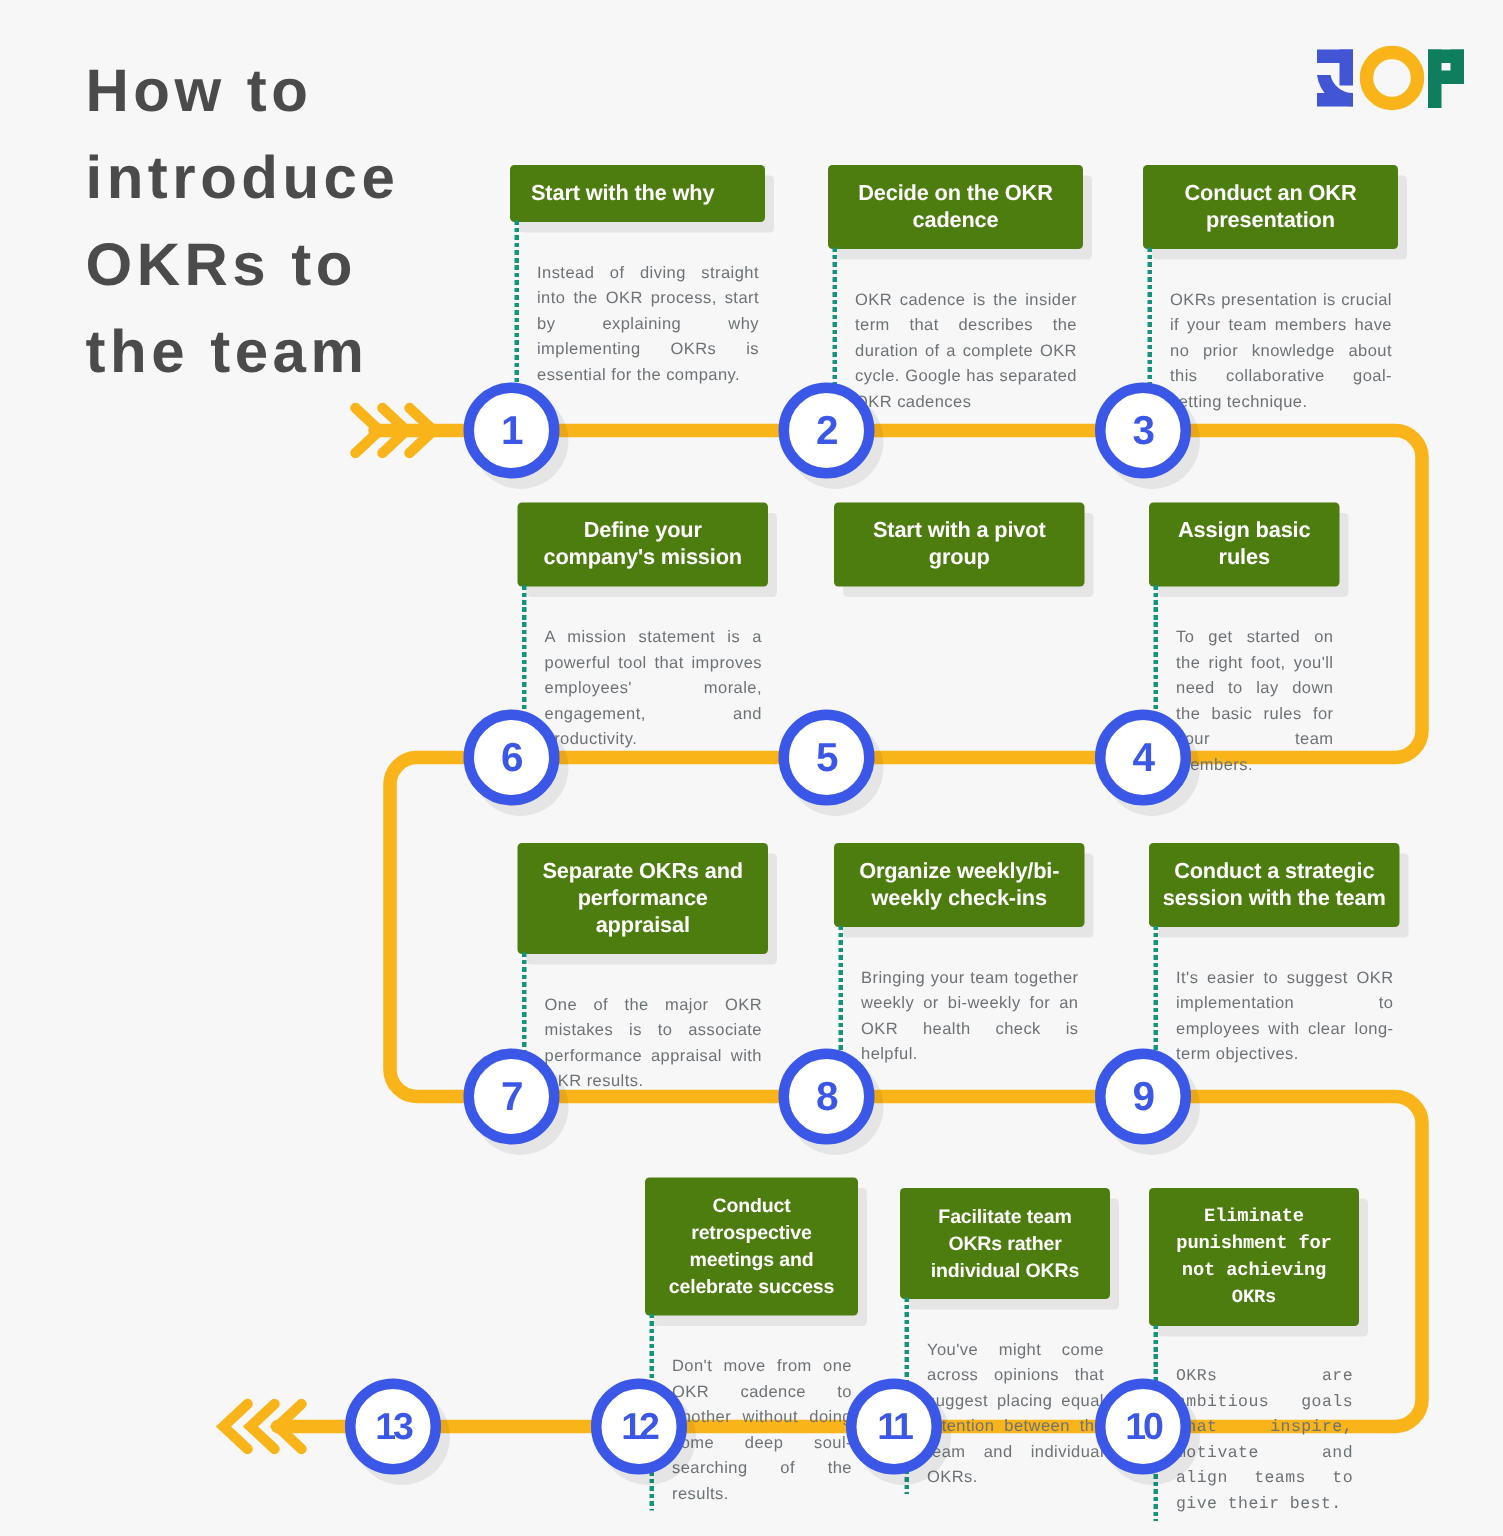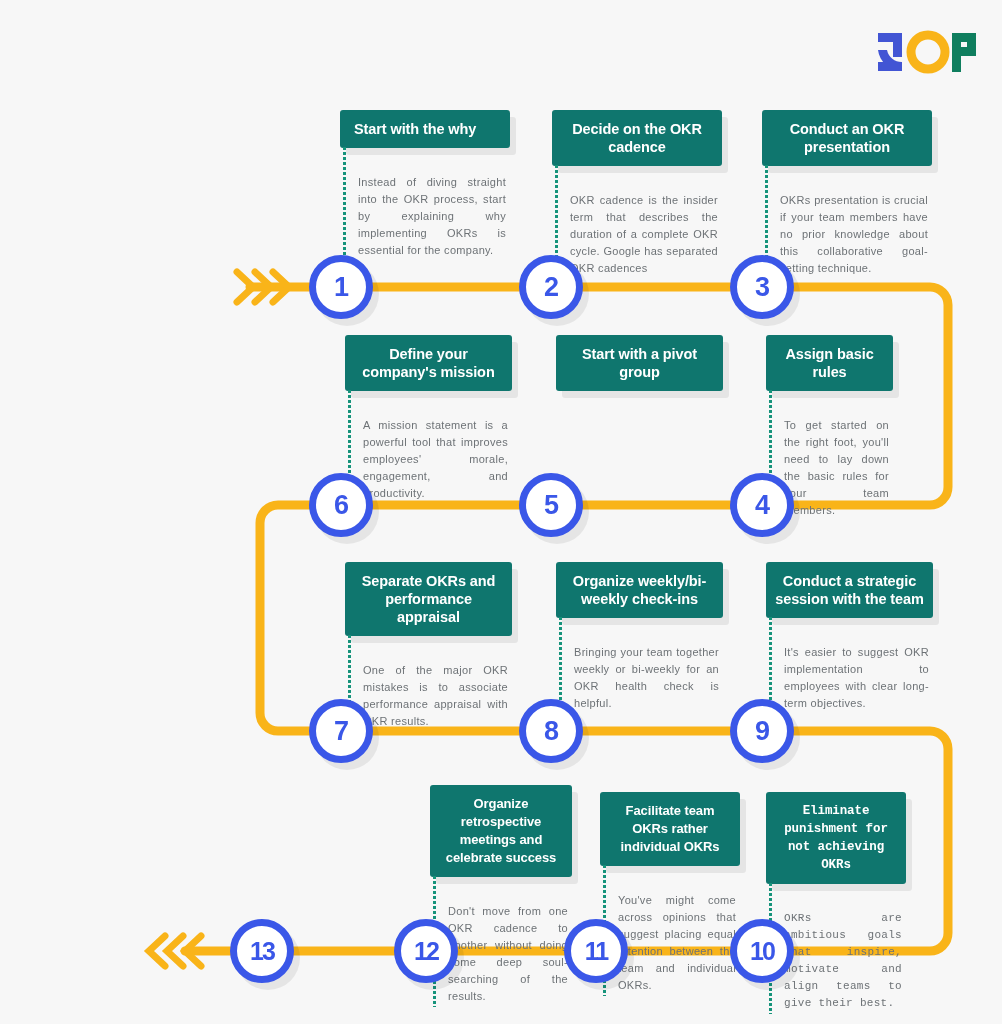--- a/index.html
+++ b/index.html
@@ -40,21 +40,21 @@
     position: absolute;
     left: 0; top: 0;
     width: 1002px; height: 1024px;
     pointer-events: none;
   }
 
   
   .card { position: absolute; }
   .card-head {
     position: relative;
-    background: #0f766e;
+    background: #4d7c0f;
     color: #ffffff;
     font-size: 14.5px;
     font-weight: bold;
     line-height: 18px;
     text-align: center;
     padding: 10px 8px 10px 8px;
     border-radius: 3px;
     box-shadow: 6px 7px 0 rgba(0,0,0,0.07);
     letter-spacing: -0.1px;
   }
@@ -99,20 +99,24 @@
     line-height: 1;
     letter-spacing: -1px;
   }
   .step.wide span { font-size: 25px; letter-spacing: -2px; }
 </style>
 </head>
 <body>
 
 <div id="infographic">
 
+  <div id="title">How to
+introduce
+OKRs to
+the team</div>
 
   <svg id="logo" viewBox="0 0 100 46">
     <g>
       <rect x="0" y="3" width="24" height="9" fill="#4255d4"></rect>
       <rect x="15" y="3" width="9" height="24" fill="#4255d4"></rect>
       <path d="M0 20 h9 a15 15 0 0 0 15 12 v9 a24 24 0 0 1 -24 -21 z" fill="#4255d4"></path>
       <rect x="0" y="32" width="24" height="9" fill="#4255d4"></rect>
     </g>
     <g>
       <circle cx="50" cy="22" r="17" fill="none" stroke="#f9b419" stroke-width="9"></circle>
@@ -215,21 +219,21 @@
   </div>
   <div class="step" style="left:519px; top:699px;">
     <span>8</span>
   </div>
   <div class="step" style="left:730px; top:699px;">
     <span>9</span>
   </div>
 
 
   <div class="card" style="left:430px; top:785px; width:142px;">
-    <div class="card-head" style="font-size:13px;">Organize retrospective meetings and celebrate success</div>
+    <div class="card-head" style="font-size:13px;">Conduct retrospective meetings and celebrate success</div>
     <div class="card-body">Don't move from one OKR cadence to another without doing some deep soul-searching of the results.</div>
   </div>
 
   <div class="card" style="left:600px; top:792px; width:140px;">
     <div class="card-head" style="font-size:13px;">Facilitate team OKRs rather individual OKRs</div>
     <div class="card-body">You've might come across opinions that suggest placing equal attention between the team and individual OKRs.</div>
   </div>
 
   <div class="card" style="left:766px; top:792px; width:140px;font-family:Liberation Mono, monospace;">
     <div class="card-head" style="font-size:12.5px;">Eliminate punishment for not achieving OKRs</div>

